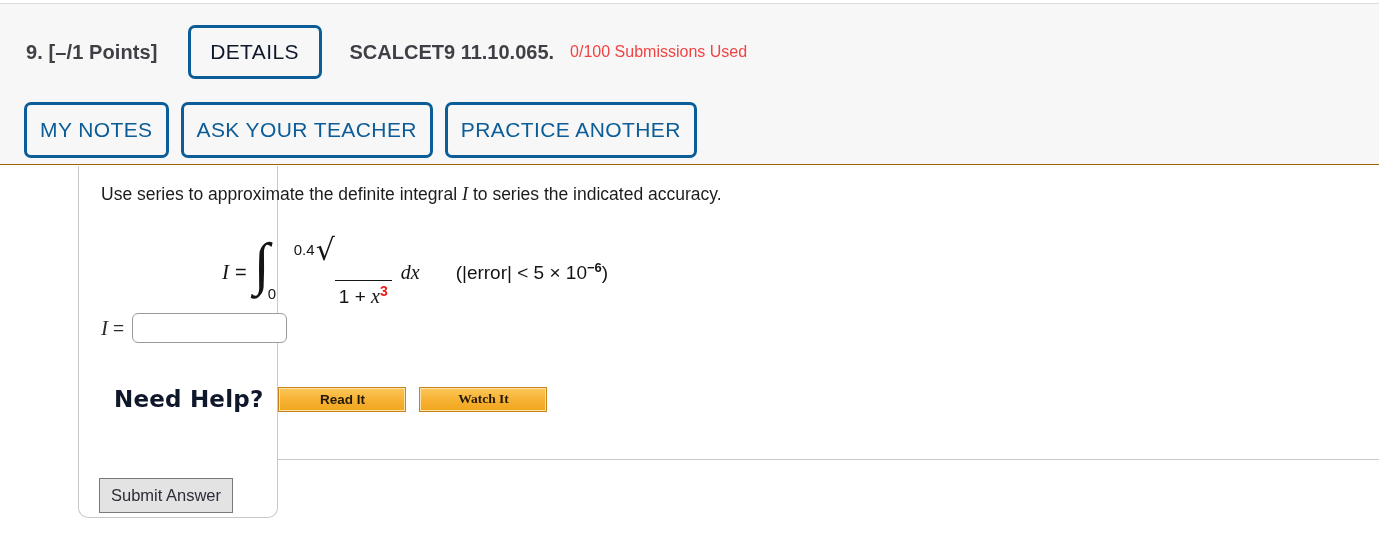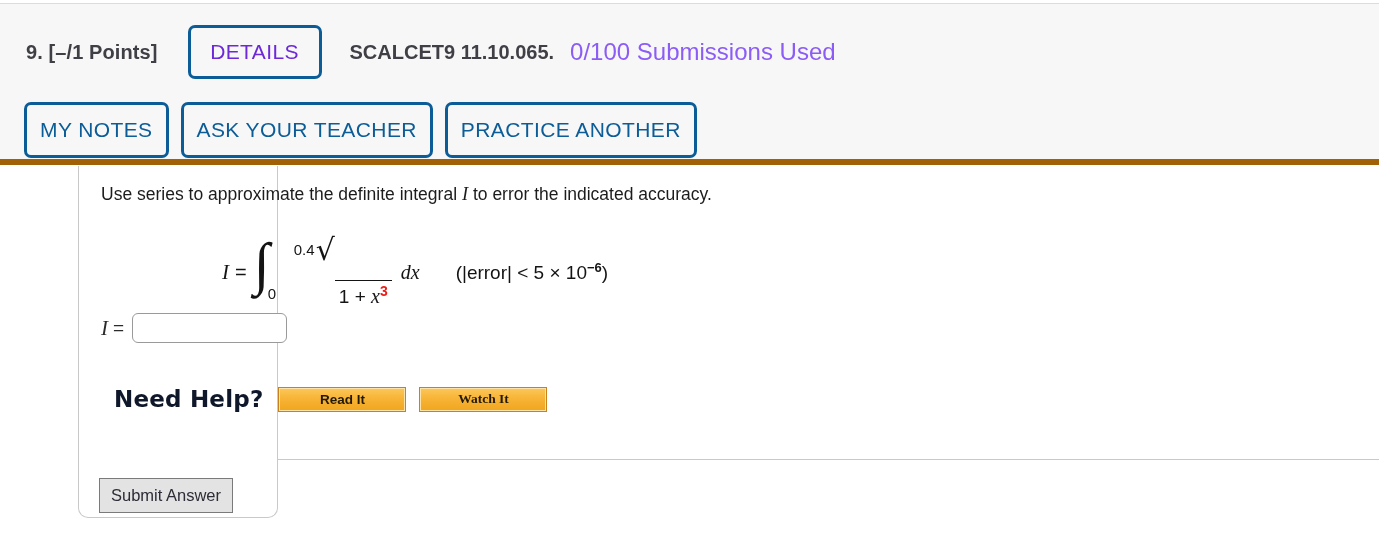--- a/index.html
+++ b/index.html
@@ -18,21 +18,21 @@
 
   
   .qheader {
     position: absolute;
     left: 0;
     top: 3px;
     width: 1379px;
     height: 162px;
     background: #f7f7f7;
     border-top: 1px solid #dcdcdc;
-    border-bottom: 6px solid #a16207;
+    border-bottom: 1px solid #a16207;
     box-sizing: border-box;
   }
   .hrow1 {
     position: absolute;
     left: 26px;
     top: 21px;
     display: flex;
     align-items: center;
   }
   .points {
@@ -42,41 +42,41 @@
     letter-spacing: .1px;
     white-space: nowrap;
   }
   .details-btn {
     margin-left: 30px;
     width: 134px;
     height: 54px;
     border: 3px solid #0b5c97;
     border-radius: 7px;
     background: transparent;
-    color: #6d28d9;
+    color: #0f172a;
     font-family: "Liberation Sans", sans-serif;
     font-size: 21px;
     letter-spacing: .4px;
     display: flex;
     align-items: center;
     justify-content: center;
     cursor: pointer;
     box-sizing: border-box;
   }
   .qcode {
     margin-left: 28px;
     font-size: 20px;
     font-weight: bold;
     color: #3f3f46;
     white-space: nowrap;
   }
   .subs {
     margin-left: 16px;
-    font-size: 24px;
-    color: #8b5cf6;
+    font-size: 16px;
+    color: #ef4444;
     white-space: nowrap;
   }
 
   .hrow2 {
     position: absolute;
     left: 24px;
     top: 98px;
     display: flex;
     align-items: center;
   }
@@ -335,21 +335,21 @@
     <div class="obtn">ASK YOUR TEACHER</div>
     <div class="obtn">PRACTICE ANOTHER</div>
   </div>
 
 </div>
 
 <div class="panel"></div>
 <div class="panel-mask"></div>
 <div class="divider"></div>
 
-<div class="qtext"><span>Use series to approximate the definite integral </span><span class="mi">I</span><span> to error the indicated accuracy.</span></div>
+<div class="qtext"><span>Use series to approximate the definite integral </span><span class="mi">I</span><span> to series the indicated accuracy.</span></div>
 
 <div class="mathline">
 
   <span class="m-I">I</span>
   <span class="m-eq">=</span>
 
   <span class="integral">
     <span class="int-sign">∫</span>
     <span class="int-up">0.4</span>
     <span class="int-lo">0</span>

